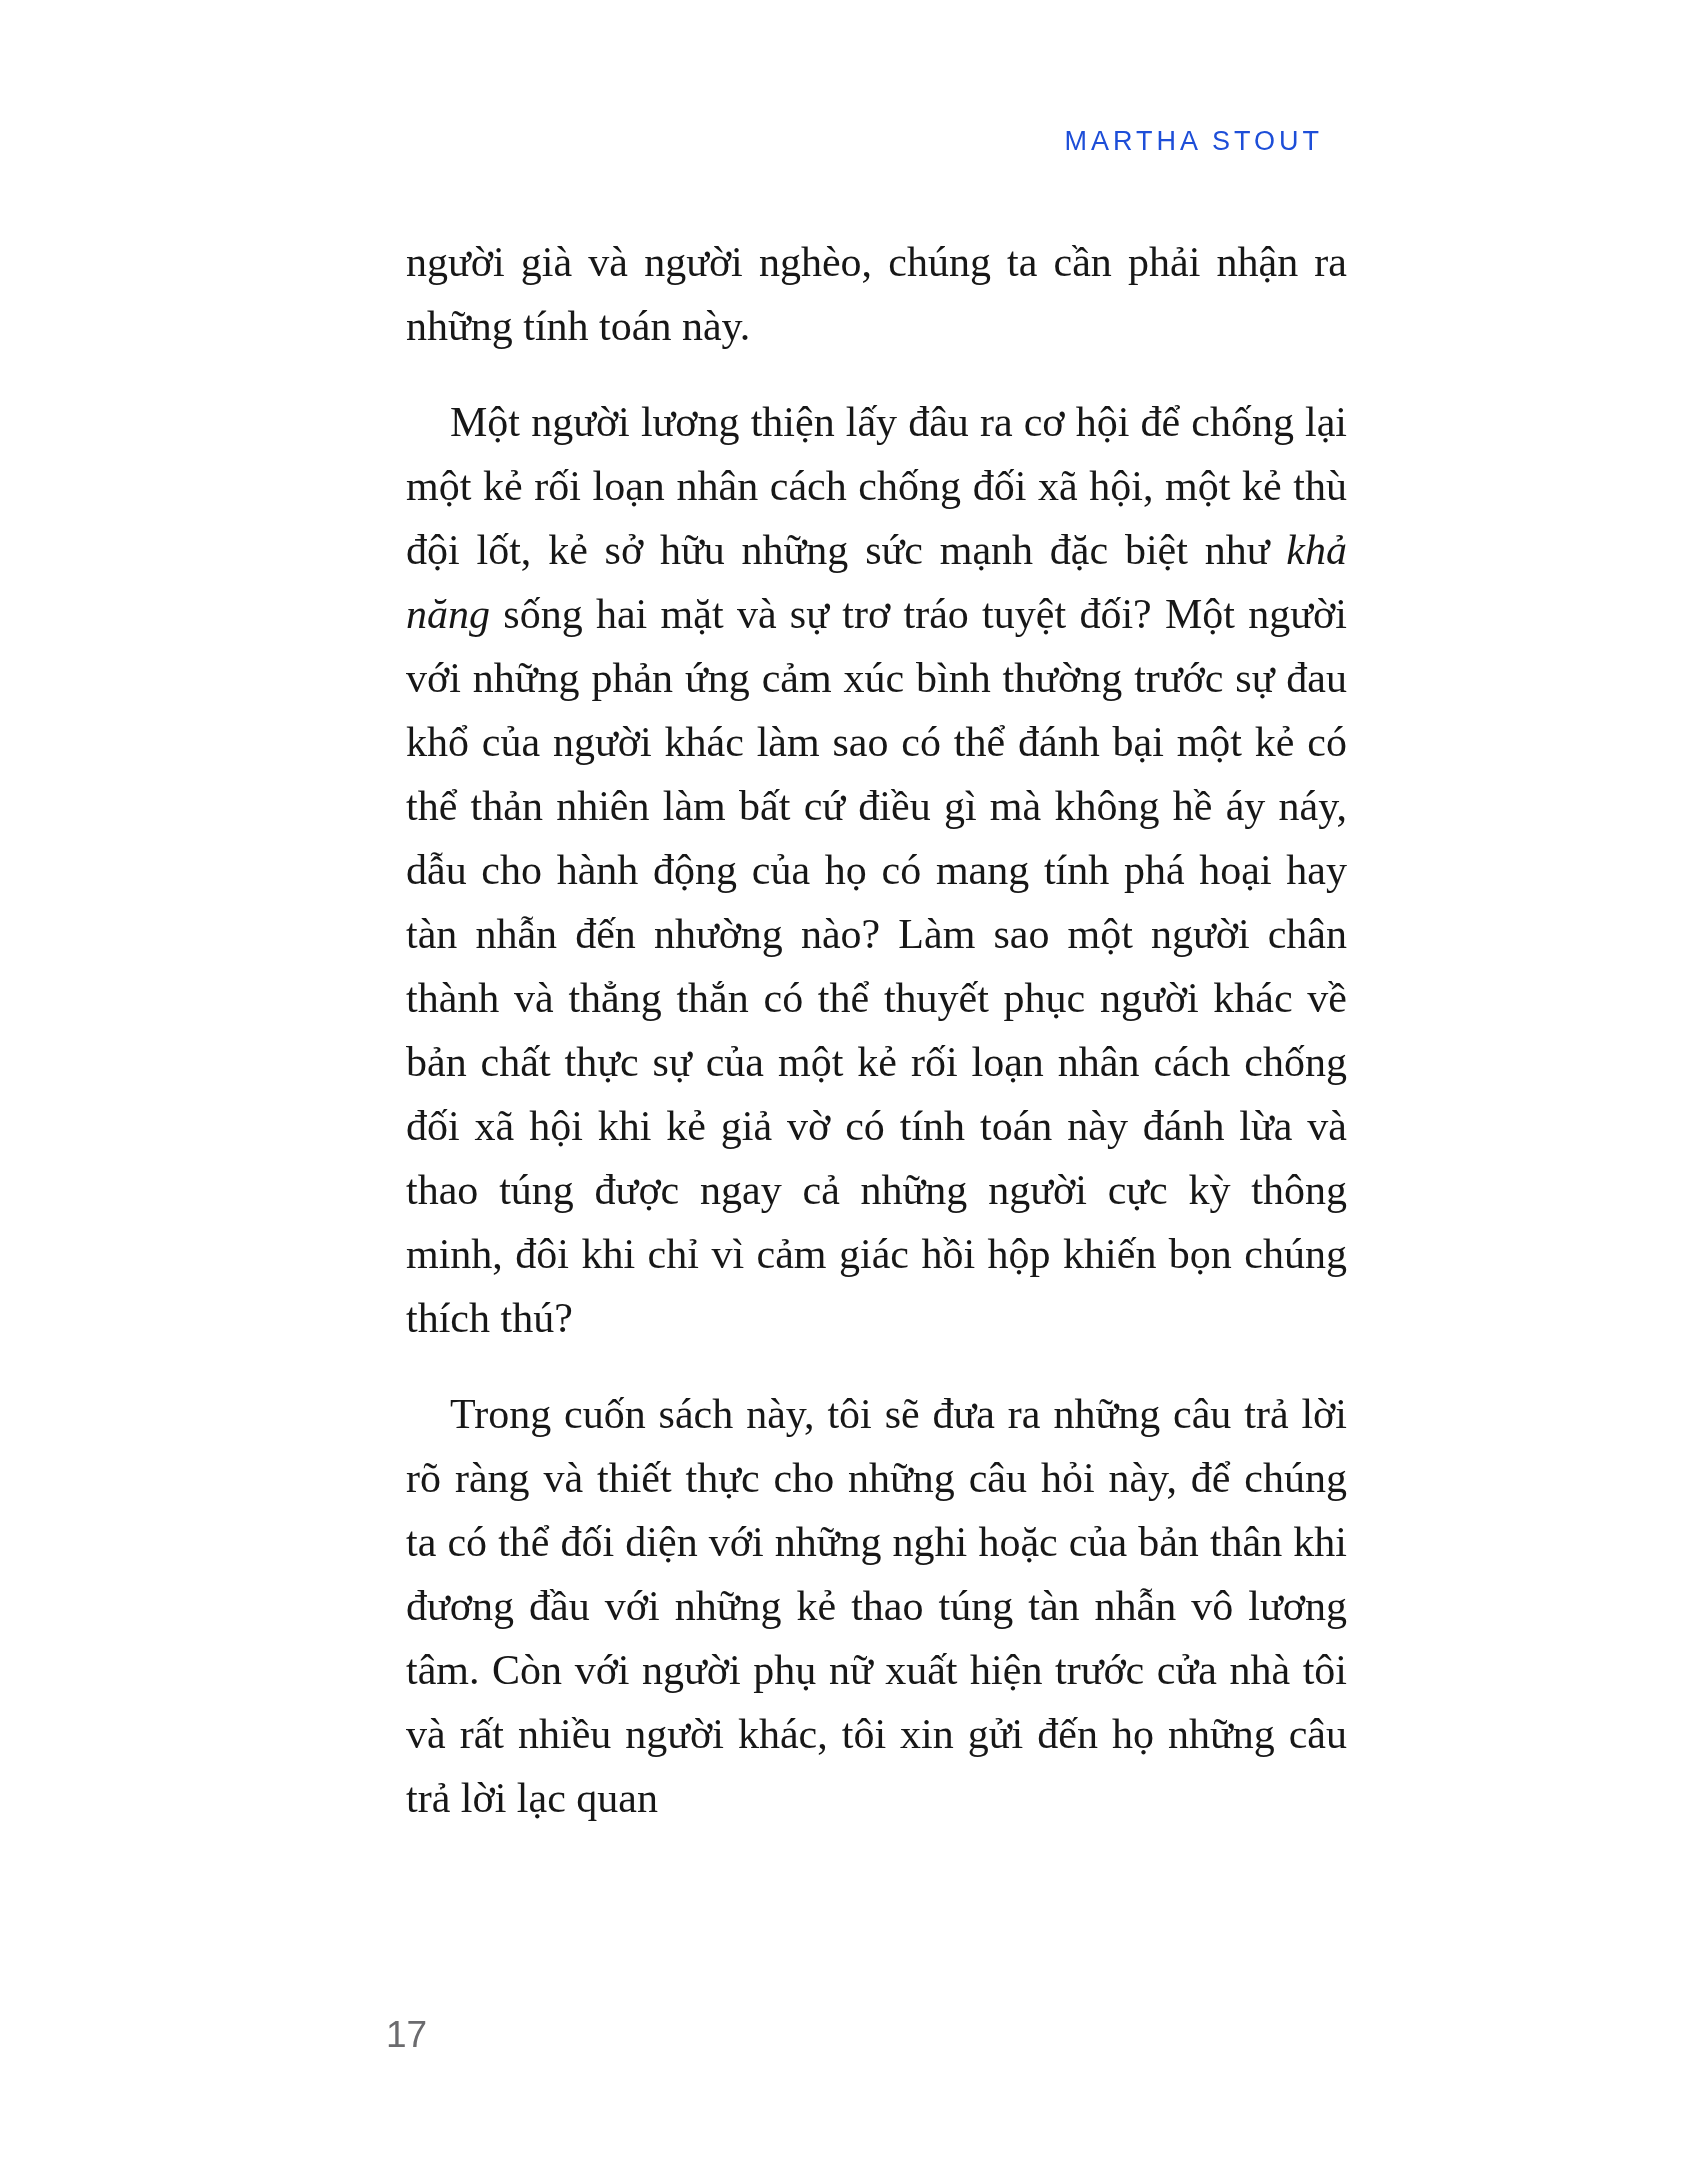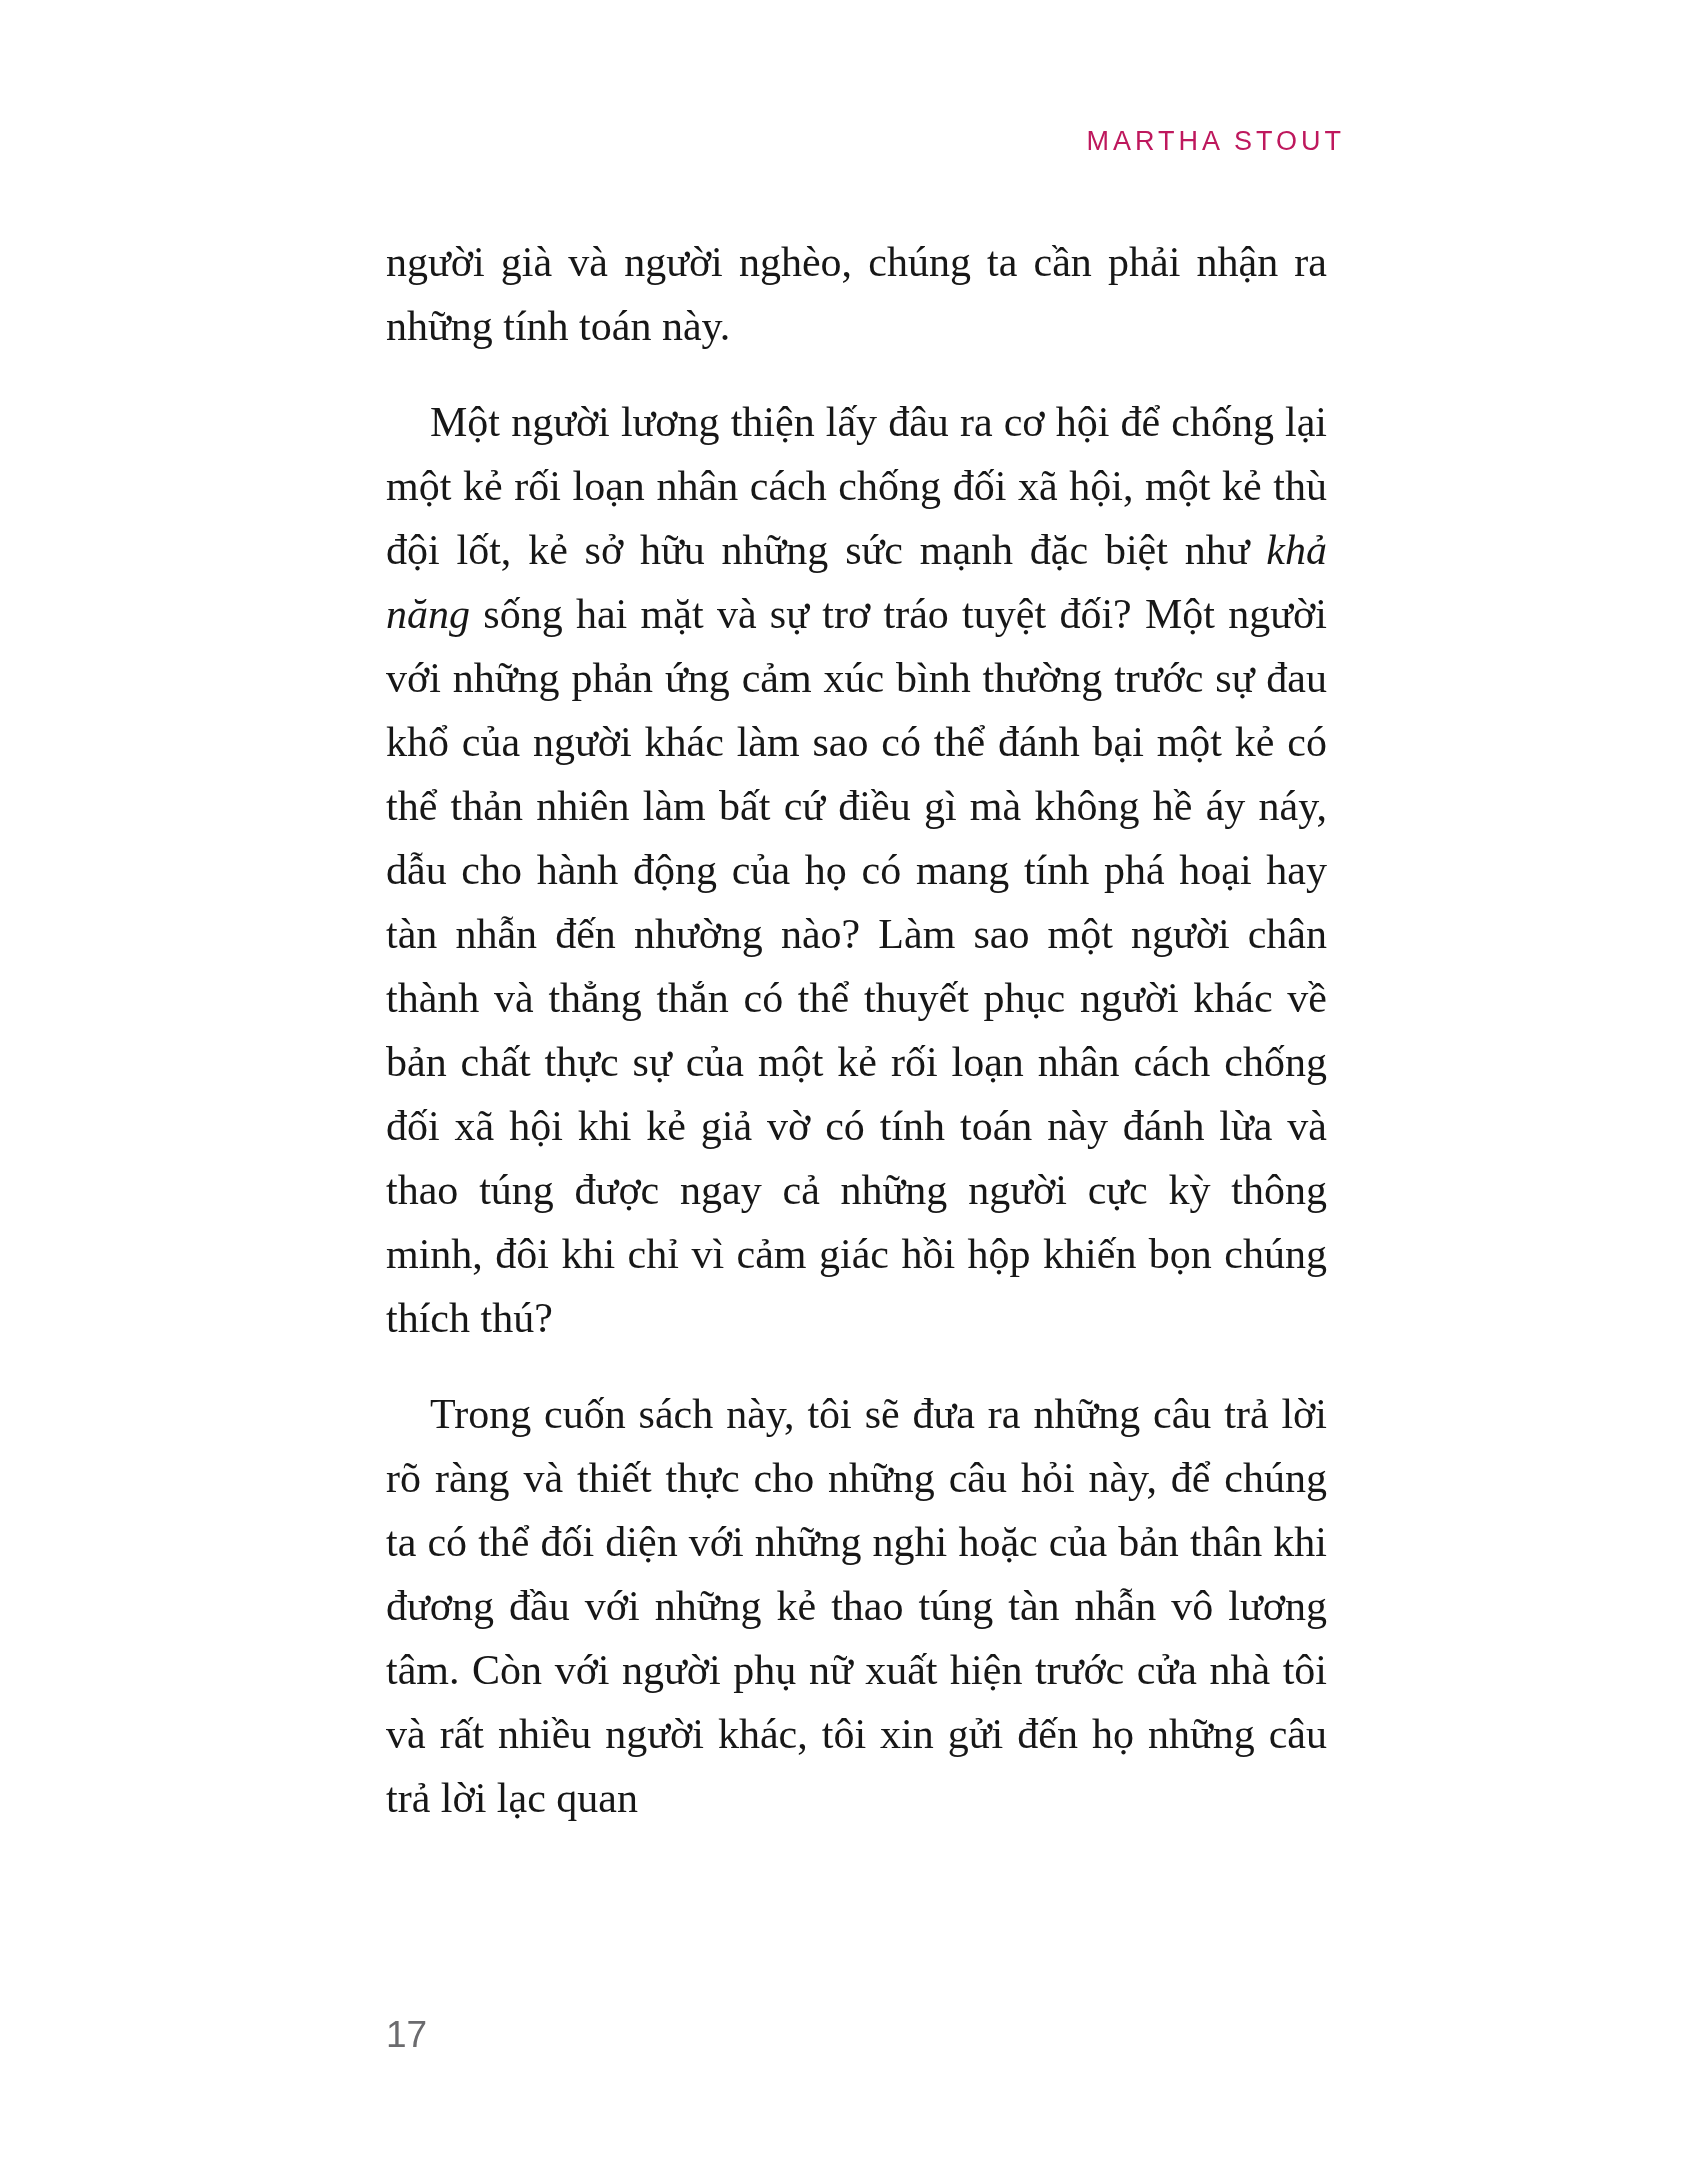--- a/index.html
+++ b/index.html
@@ -10,34 +10,34 @@
   .page {
     position: relative;
     width: 1683px;
     height: 2178px;
     background: #ffffff;
     overflow: hidden;
   }
   .running-head {
     position: absolute;
     top: 126px;
-    left: 404px;
+    left: 382px;
     width: 941px;
     text-align: right;
     font-family: "Liberation Sans", sans-serif;
     font-size: 27px;
     font-weight: 400;
     letter-spacing: 4px;
-    color: #be185d;
+    color: #1d4ed8;
     white-space: nowrap;
   }
   .body-text {
     position: absolute;
     top: 230px;
-    left: 386px;
+    left: 406px;
     width: 941px;
     font-family: "Liberation Serif", serif;
     font-size: 42px;
     line-height: 64px;
     color: #171717;
     text-align: justify;
   }
   .para {
     margin: 0;
     padding: 0;

